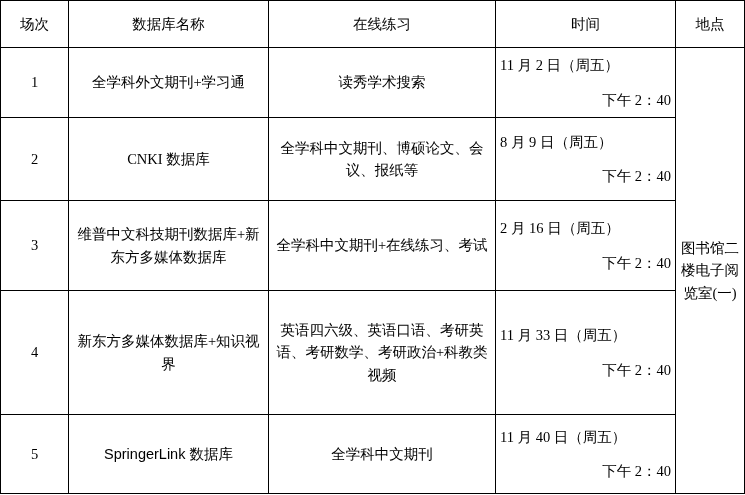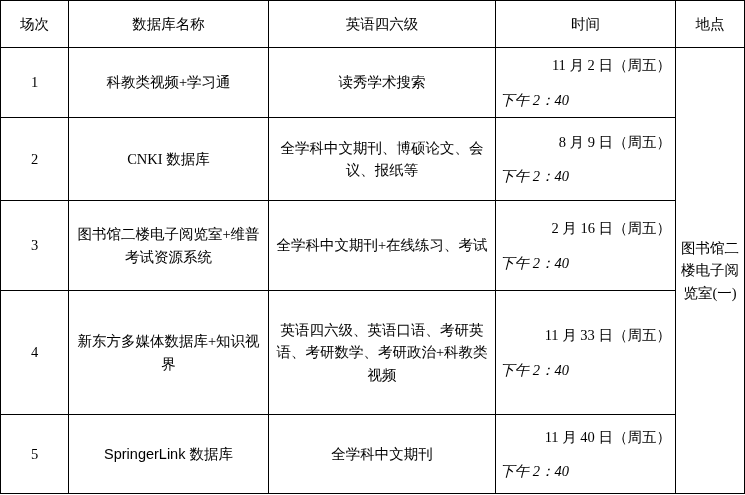--- a/index.html
+++ b/index.html
@@ -58,27 +58,26 @@
     padding-left: 6px;
     padding-right: 6px;
   }
   .cell-time {
     font-size: 14.5px;
     padding-left: 8px;
     padding-right: 8px;
   }
   .time-line1 {
     display: block;
-    text-align: right;
+    text-align: left;
     margin-bottom: 12px;
   }
   .time-line2 {
     display: block;
-    text-align: left;
-    font-style: italic;
+    text-align: right;
   }
   .cell-place {
     font-size: 14.5px;
     line-height: 1.85;
     letter-spacing: 0;
     padding: 0 2px;
   }
   .place-text {
     display: block;
     word-break: break-all;
@@ -101,50 +100,50 @@
       <col class="c-session">
       <col class="c-name">
       <col class="c-content">
       <col class="c-time">
       <col class="c-place">
     </colgroup>
     <thead>
       <tr>
         <td>场次</td>
         <td>数据库名称</td>
-        <td>英语四六级</td>
+        <td>在线练习</td>
         <td>时间</td>
         <td>地点</td>
       </tr>
     </thead>
     <tbody>
       <tr class="row-1">
         <td class="cell-session">1</td>
-        <td class="cell-name">科教类视频+学习通</td>
+        <td class="cell-name">全学科外文期刊+学习通</td>
         <td class="cell-content">读秀学术搜索</td>
         <td class="cell-time">
           <span class="time-line1">11 月 2 日（周五）</span>
           <span class="time-line2">下午 2：40</span>
         </td>
         <td class="cell-place" rowspan="5">
           <span class="place-text">图书馆二楼电子阅览室(一)</span>
         </td>
       </tr>
       <tr class="row-2">
         <td class="cell-session">2</td>
         <td class="cell-name">CNKI 数据库</td>
         <td class="cell-content">全学科中文期刊、博硕论文、会议、报纸等</td>
         <td class="cell-time">
           <span class="time-line1">8 月 9 日（周五）</span>
           <span class="time-line2">下午 2：40</span>
         </td>
       </tr>
       <tr class="row-3">
         <td class="cell-session">3</td>
-        <td class="cell-name">图书馆二楼电子阅览室+维普考试资源系统</td>
+        <td class="cell-name">维普中文科技期刊数据库+新东方多媒体数据库</td>
         <td class="cell-content">全学科中文期刊+在线练习、考试</td>
         <td class="cell-time">
           <span class="time-line1">2 月 16 日（周五）</span>
           <span class="time-line2">下午 2：40</span>
         </td>
       </tr>
       <tr class="row-4">
         <td class="cell-session">4</td>
         <td class="cell-name">新东方多媒体数据库+知识视界</td>
         <td class="cell-content">英语四六级、英语口语、考研英语、考研数学、考研政治+科教类视频</td>

